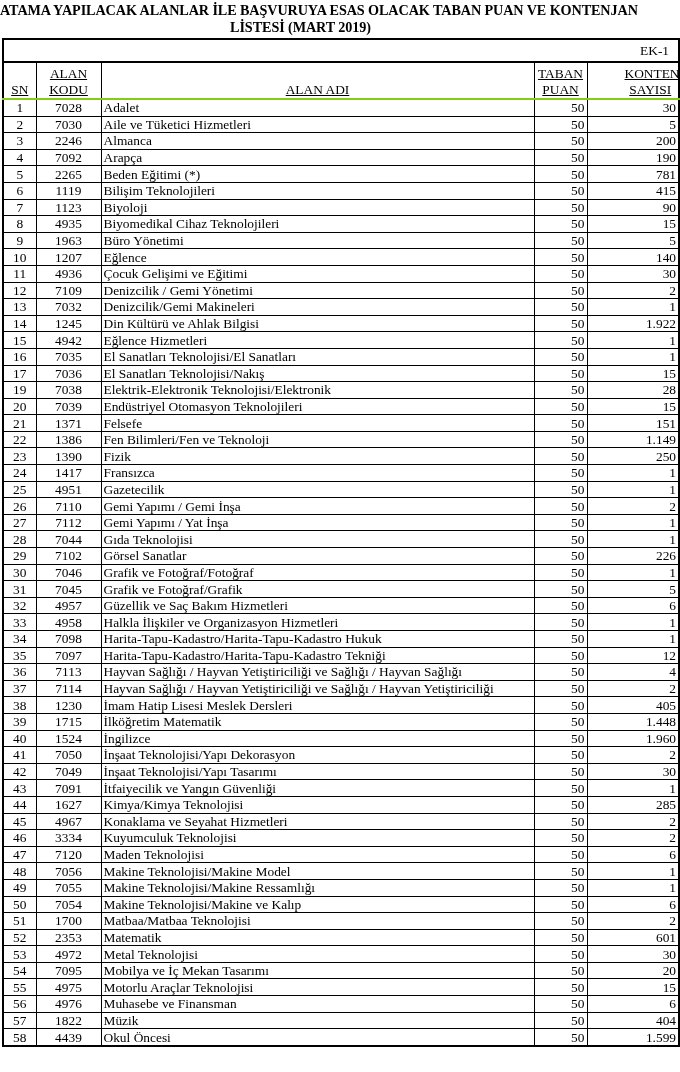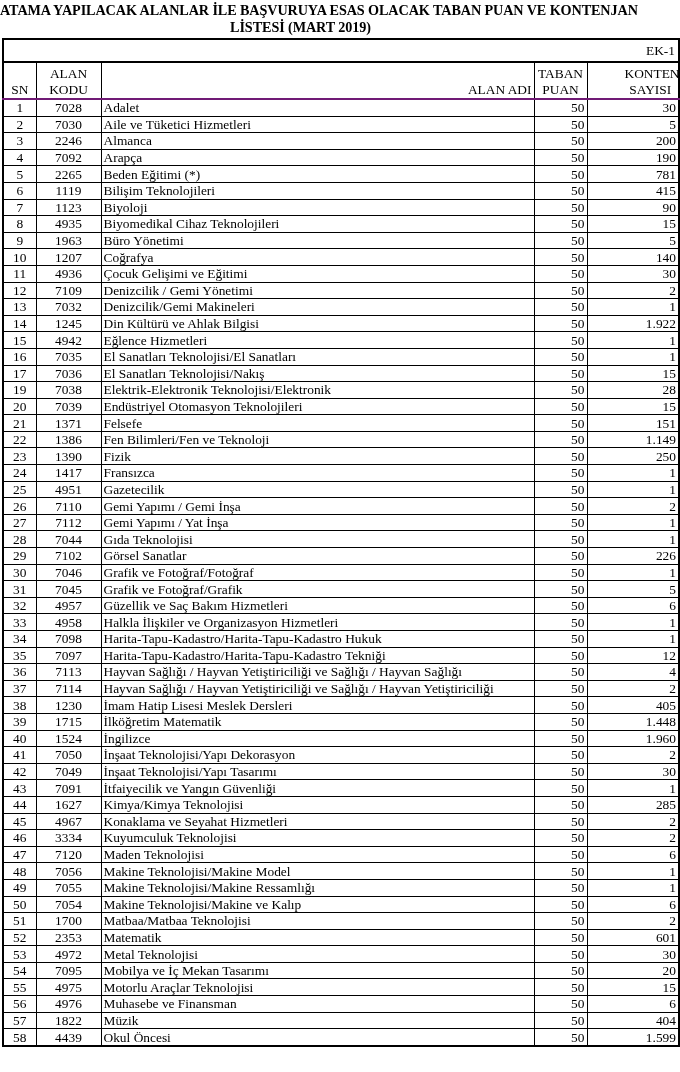--- a/index.html
+++ b/index.html
@@ -23,25 +23,25 @@
     font-size: 13.4px;
   }
   table.list td, table.list th {
     border: 1px solid #000;
     padding: 0 2px;
     white-space: nowrap;
     overflow: hidden;
     font-weight: normal;
   }
   table.list { border: 2px solid #000; }
-  tr.ek td { height: 21px; text-align: right; padding-right: 3px; border-bottom: 2px solid #000; vertical-align: middle; }
-  tr.head th { height: 35px; vertical-align: bottom; line-height: 16px; border-bottom: 2px solid #701a75; }
+  tr.ek td { height: 21px; text-align: right; padding-right: 9px; border-bottom: 2px solid #000; vertical-align: middle; }
+  tr.head th { height: 35px; vertical-align: bottom; line-height: 16px; border-bottom: 2px solid #84cc16; text-decoration: underline; }
   tr.head th.sn { text-align: center; }
   tr.head th.kodu { text-align: center; }
-  tr.head th.adi { text-align: right; margin-top: 48px; }
+  tr.head th.adi { text-align: center; margin-top: 48px; }
   tr.head th.taban { text-align: center; }
   tr.head th.kont { text-align: center; padding-left: 37px; }
   tr.row td { height: 15.6px; line-height: 15px; }
   td.c-sn { text-align: center; }
   td.c-kodu { text-align: center; }
   td.c-adi { text-align: left; }
   td.c-taban { text-align: right; padding-right: 1px; }
   td.c-kont { text-align: right; padding-right: 4px; }
   col.w-sn { width: 33px; }
   col.w-kodu { width: 65px; }
@@ -146,21 +146,21 @@
       <tr class="row">
         <td class="c-sn">9</td>
         <td class="c-kodu">1963</td>
         <td class="c-adi">Büro Yönetimi</td>
         <td class="c-taban">50</td>
         <td class="c-kont">5</td>
       </tr>
       <tr class="row">
         <td class="c-sn">10</td>
         <td class="c-kodu">1207</td>
-        <td class="c-adi">Coğrafya</td>
+        <td class="c-adi">Eğlence</td>
         <td class="c-taban">50</td>
         <td class="c-kont">140</td>
       </tr>
       <tr class="row">
         <td class="c-sn">11</td>
         <td class="c-kodu">4936</td>
         <td class="c-adi">Çocuk Gelişimi ve Eğitimi</td>
         <td class="c-taban">50</td>
         <td class="c-kont">30</td>
       </tr>

